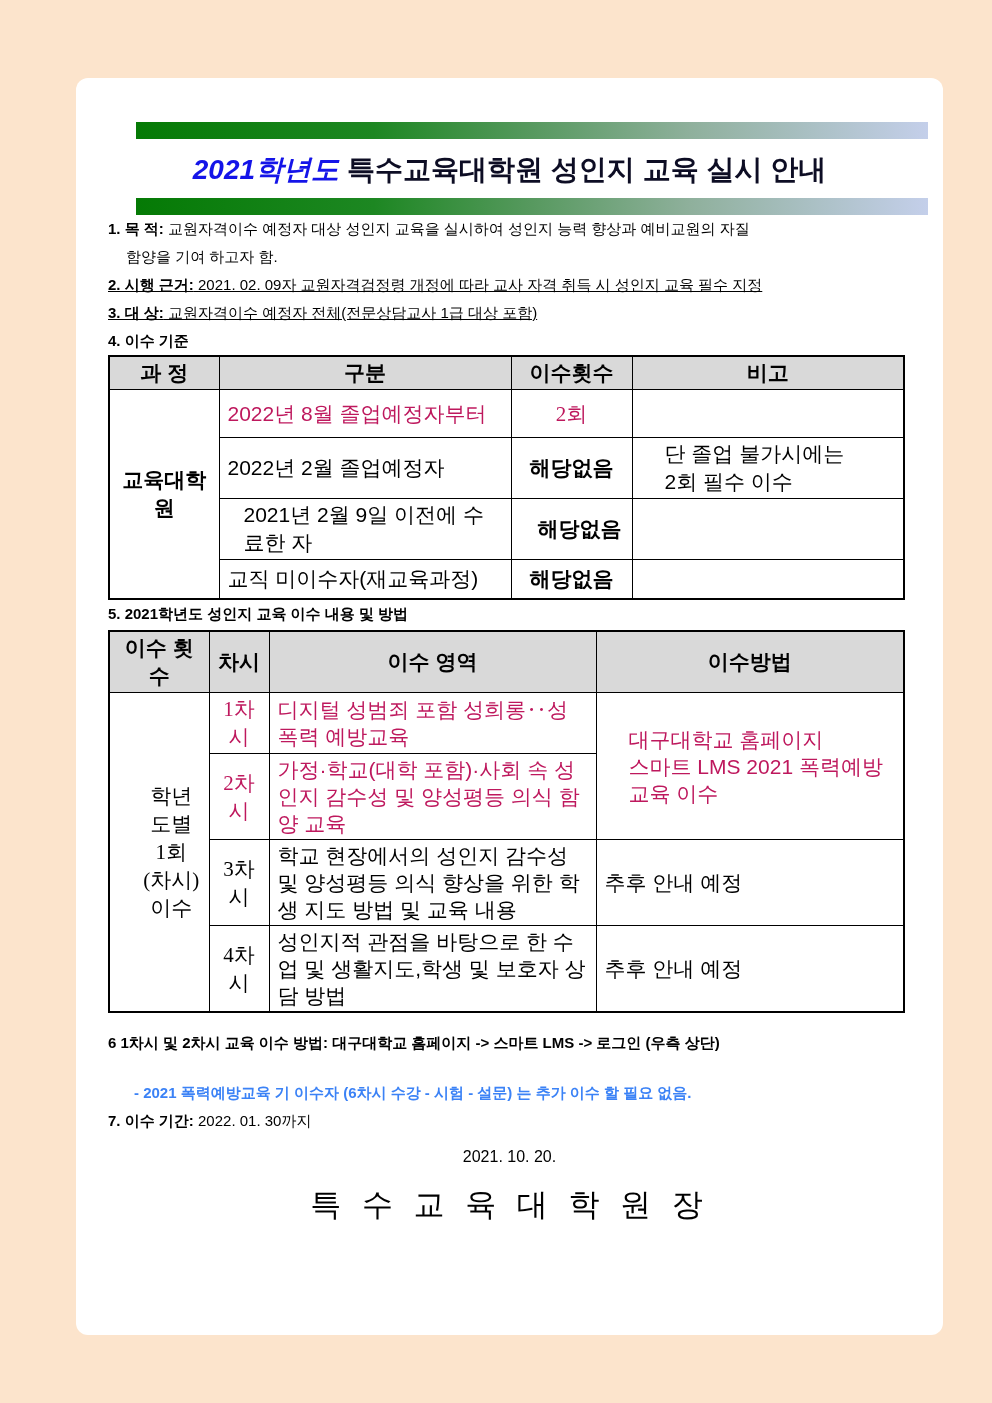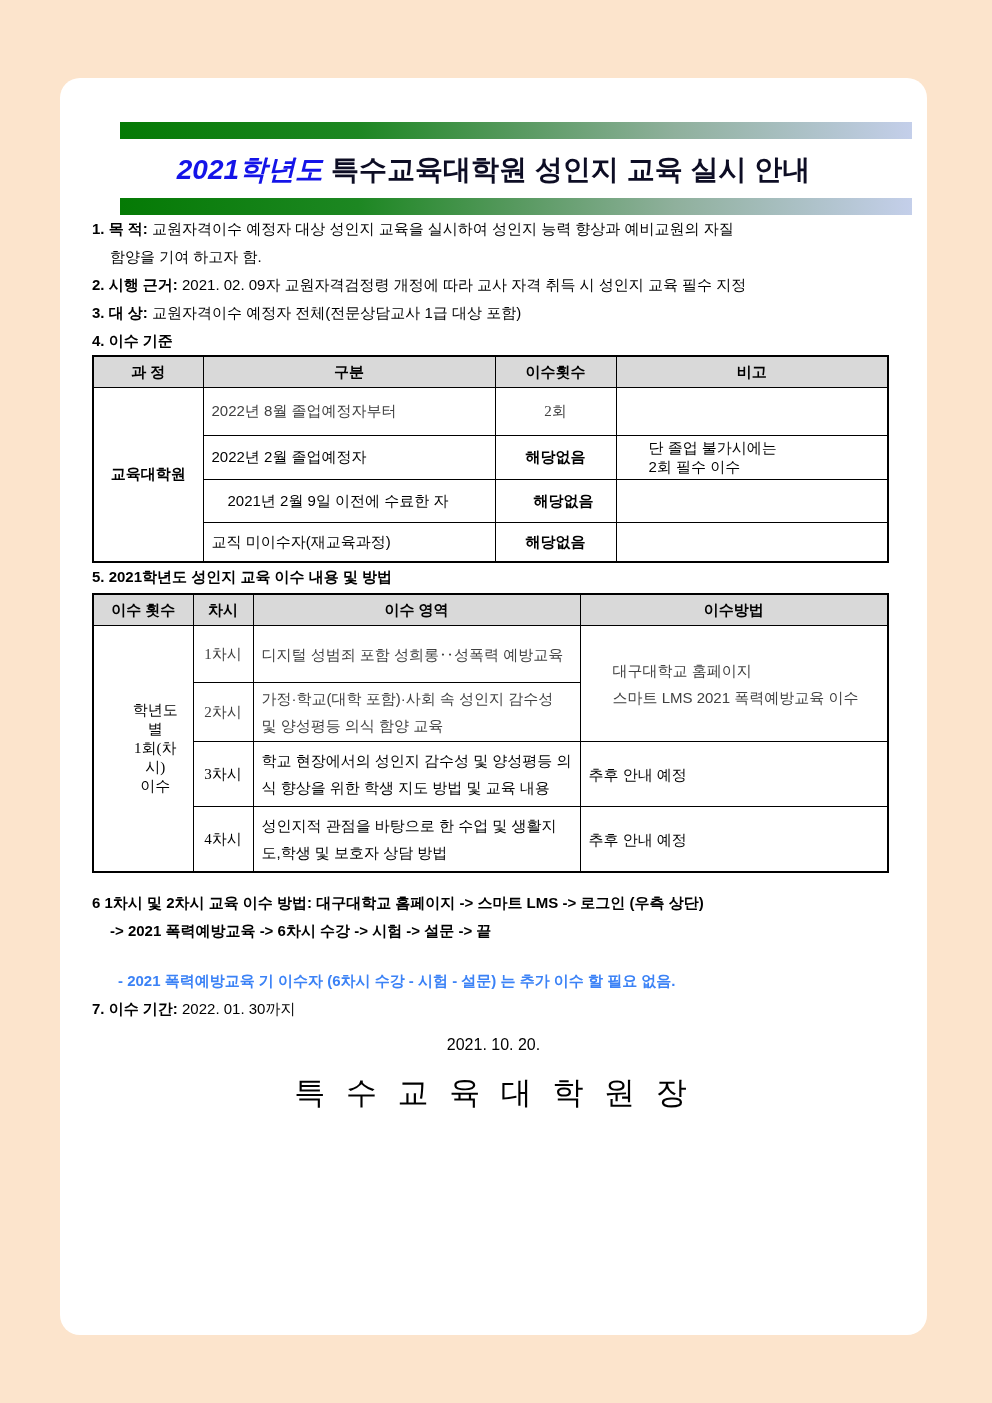--- a/index.html
+++ b/index.html
@@ -4,54 +4,54 @@
 <style>
   html, body { margin: 0; padding: 0; }
   body {
     width: 992px; height: 1403px;
     background: #fce4cc;
     font-family: "Liberation Sans", sans-serif;
     position: relative;
     color: #000;
   }
   .card {
-    position: absolute; left: 60px; top: 78px;
+    position: absolute; left: 76px; top: 78px;
     width: 867px; height: 1257px;
     background: #ffffff;
-    border-radius: 20px;
+    border-radius: 12px;
   }
   .band {
     margin-left: 60px; width: 792px; height: 17px;
     background: linear-gradient(to right, #057a05 0%, #1d8722 30%, #57995f 50%, #8fb09c 70%, #c4cfea 100%);
   }
   .band-top { margin-top: 44px; }
   .band-bottom { margin-top: 2px; }
   .title-row {
     margin-top: 5px; height: 52px; line-height: 52px;
     text-align: center; font-size: 28px; font-weight: bold;
     white-space: nowrap;
   }
   .title-year { color: #1414e8; font-style: italic; margin-right: 8px; }
   .title-rest { color: #0d0d24; }
   .content { padding: 0 32px; font-size: 15px; }
   p.sec { margin: 0; line-height: 28px; }
   .b { font-weight: bold; }
   .indent { padding-left: 18px; }
   .mt30 { margin-top: 30px; } .mt24 { margin-top: 24px; }
-  .mt18 { margin-top: 18px; } .mt16 { margin-top: 16px; } .mt8 { margin-top: 8px; }
+  .mt18 { margin-top: 18px; text-decoration: underline; } .mt16 { margin-top: 16px; } .mt8 { margin-top: 8px; }
   table {
     border-collapse: collapse; table-layout: fixed;
-    width: 795px; font-size: 15px;
+    width: 795px; font-size: 21px;
     border: 2px solid #000;
   }
   th, td { border: 1px solid #000; padding: 2px 8px; overflow: hidden; }
   th { background: #d9d9d9; font-weight: bold; height: 26px; text-align: center; }
   td.center { text-align: center; font-family: Liberation Serif, serif; }
   td.left { text-align: left; }
-  .blue { color: #404040; }
+  .blue { color: #be185d; }
   .red-note { color: #3b82f6; font-weight: bold; margin: 0; margin-top: 22px; padding-left: 26px; line-height: 28px; }
   .pre { white-space: pre-line; padding-left: 32px; }
   .note-star { margin: 0; margin-top: 30px; font-weight: bold; line-height: 30px; }
   .note-star .l2 { padding-left: 14px; }
   .sec6 { margin: 0; margin-top: 16px; font-weight: bold; line-height: 28px; }
   .sec6 .l2 { padding-left: 18px; }
   .date-row { margin: 14px; margin-top: 8px; text-align: center; font-size: 16px; line-height: 28px; }
   .signature-row {
     margin: 0; margin-top: 16px; text-align: center;
     font-size: 31px; letter-spacing: 6px; line-height: 36px; color: #000;
@@ -171,21 +171,20 @@
         <td class="center">4차시</td>
         <td class="left area">성인지적 관점을 바탕으로 한 수업 및 생활지도,학생 및 보호자 상담 방법</td>
         <td class="left method">추후 안내 예정</td>
       </tr>
     </tbody>
       </table>
 
 
     <p class="sec6">
       <span>6 1차시 및 2차시 교육 이수 방법: 대구대학교 홈페이지 -&gt; 스마트 LMS -&gt; 로그인 (우측 상단)</span><br>
-      <span class="l2">-&gt; 2021 폭력예방교육 -&gt;  6차시 수강 -&gt; 시험 -&gt; 설문 -&gt; 끝</span>
     </p>
 
     <p class="red-note">- 2021 폭력예방교육 기 이수자 (6차시 수강 - 시험 - 설문) 는 추가 이수 할 필요 없음.</p>
 
     <p class="sec mt16"><span class="b">7. 이수 기간:</span>
       <span>2022. 01. 30까지</span></p>
 
     <p class="date-row">2021. 10. 20.</p>
 
     <p class="signature-row">특 수 교 육 대 학 원 장</p>

